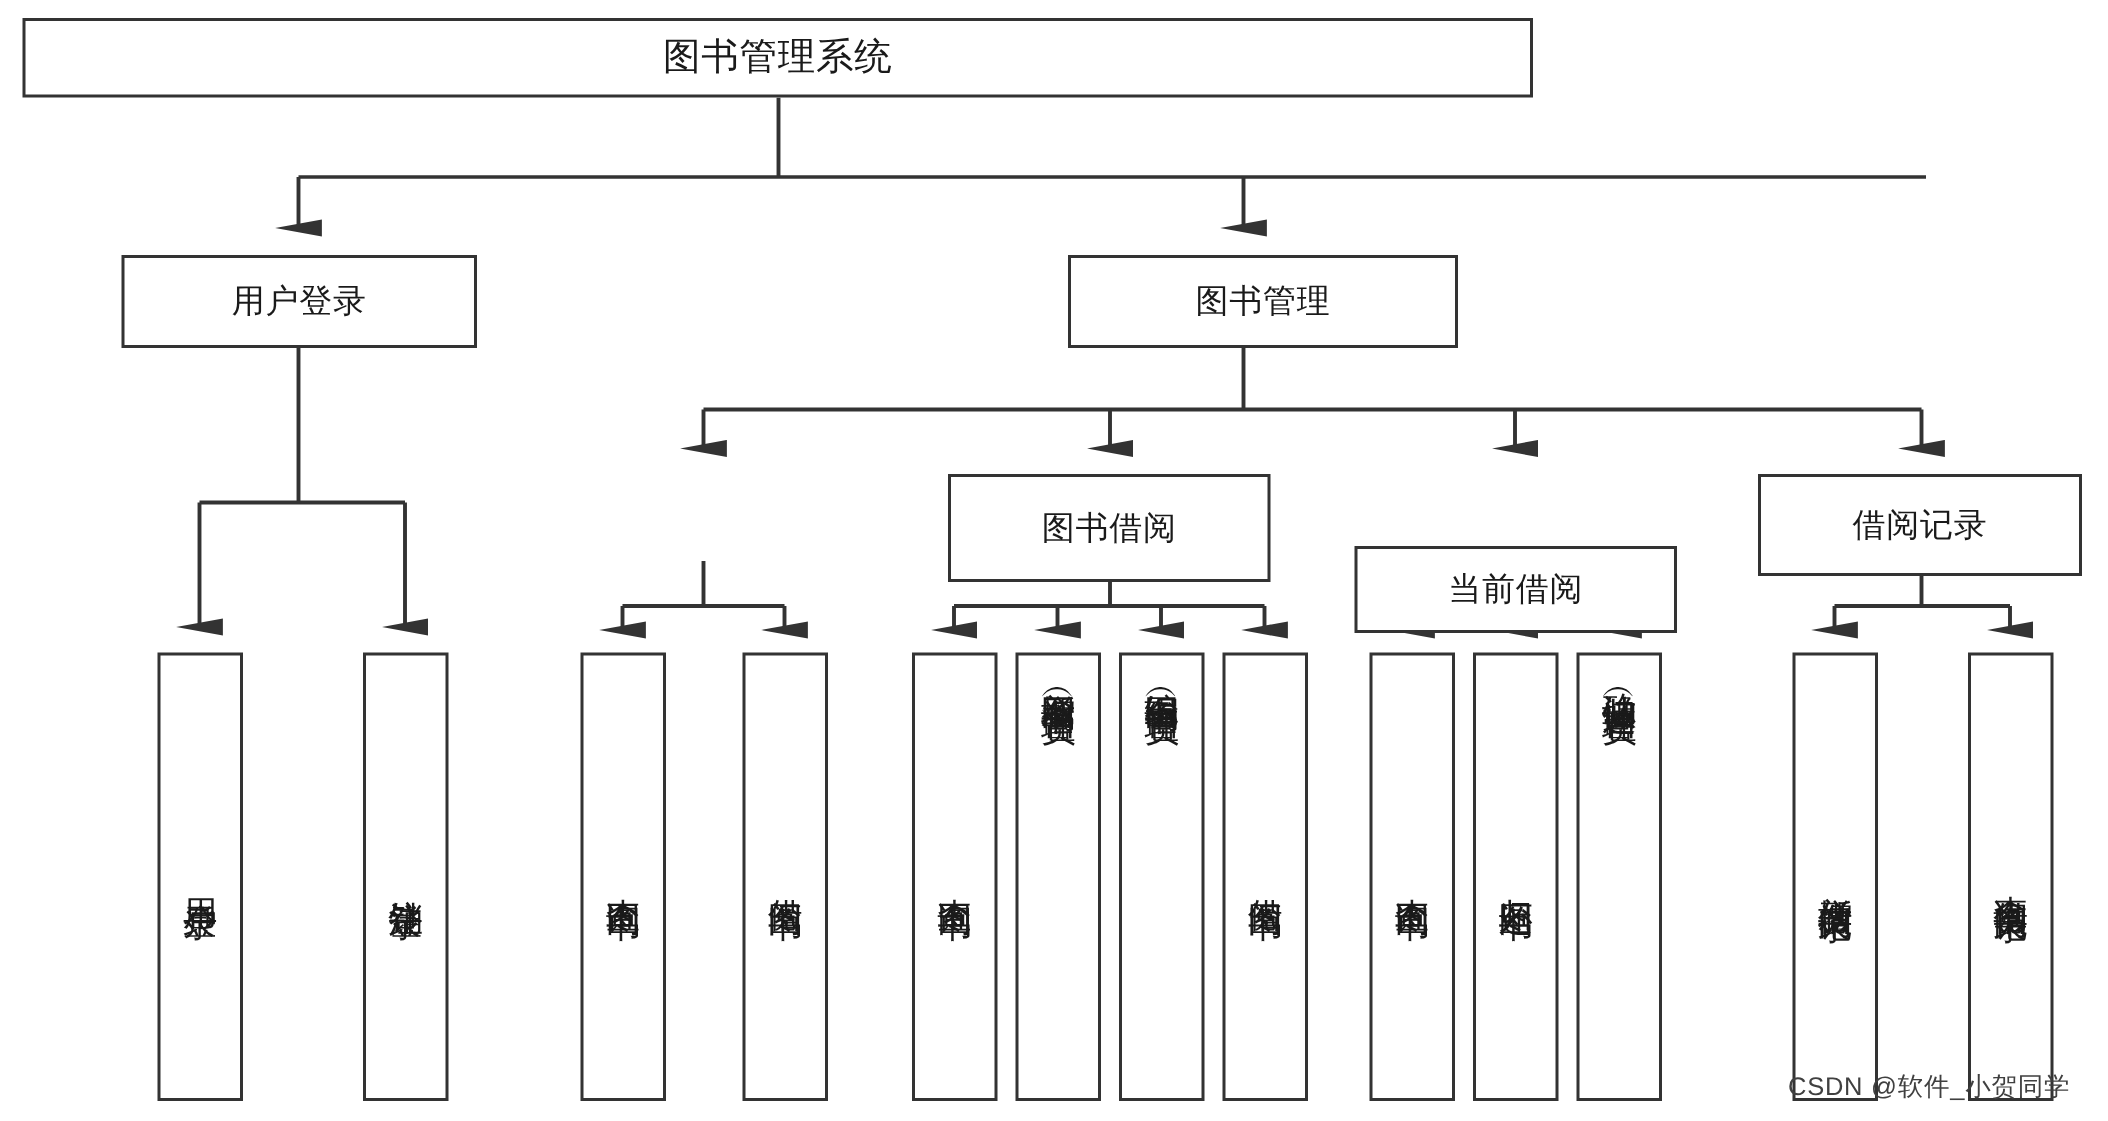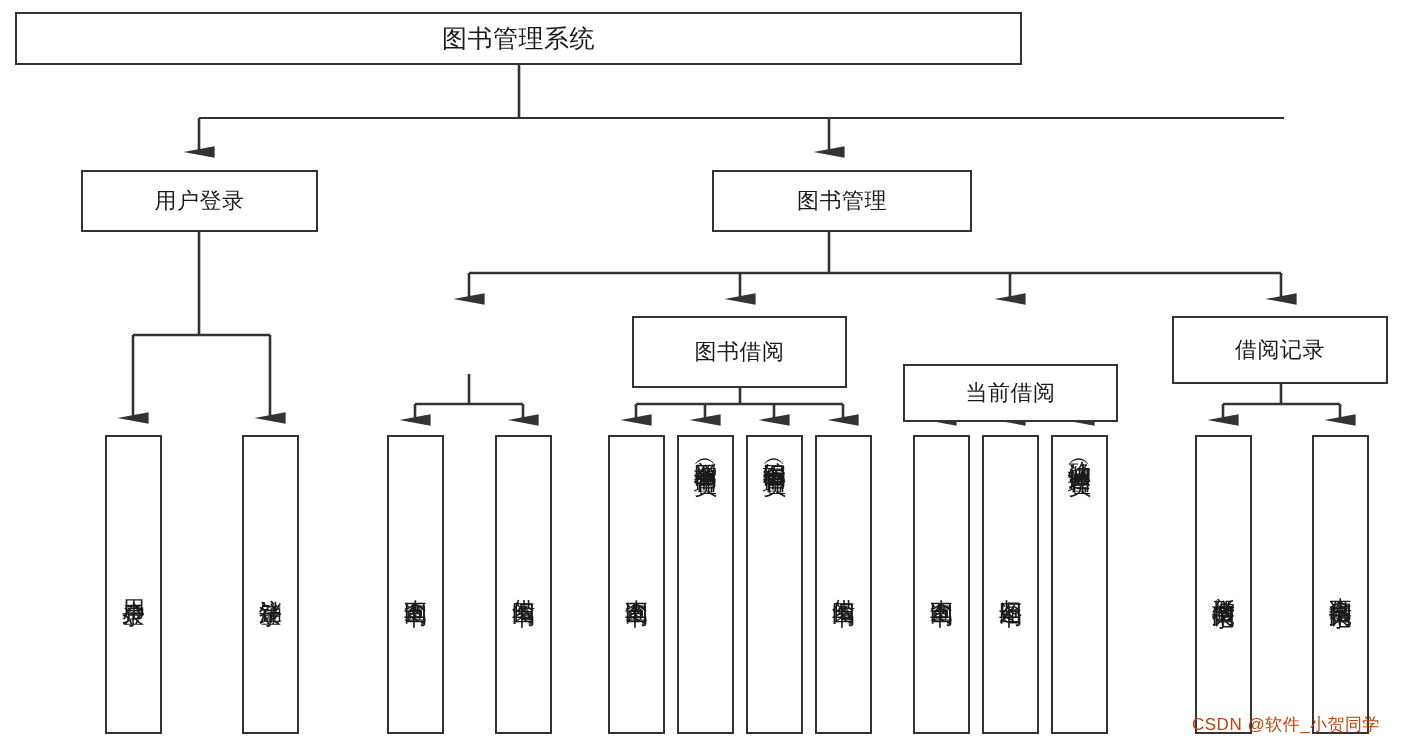--- a/index.html
+++ b/index.html
@@ -59,21 +59,21 @@
   .node.vert.centered {
     align-items: center;
     padding-top: 0;
   }
   .node.root .node-label { font-size: 25px; }
   .watermark {
     position: absolute;
     left: 1192px;
     top: 713px;
     font-size: 17px;
-    color: #c2410c;
+    color: #404040;
     white-space: nowrap;
     letter-spacing: 0.5px;
   }
 </style>
 </head>
 <body>
 
 <div id="canvas">
 
   <svg id="wires" viewBox="0 0 1405 747" xmlns="http://www.w3.org/2000/svg">

